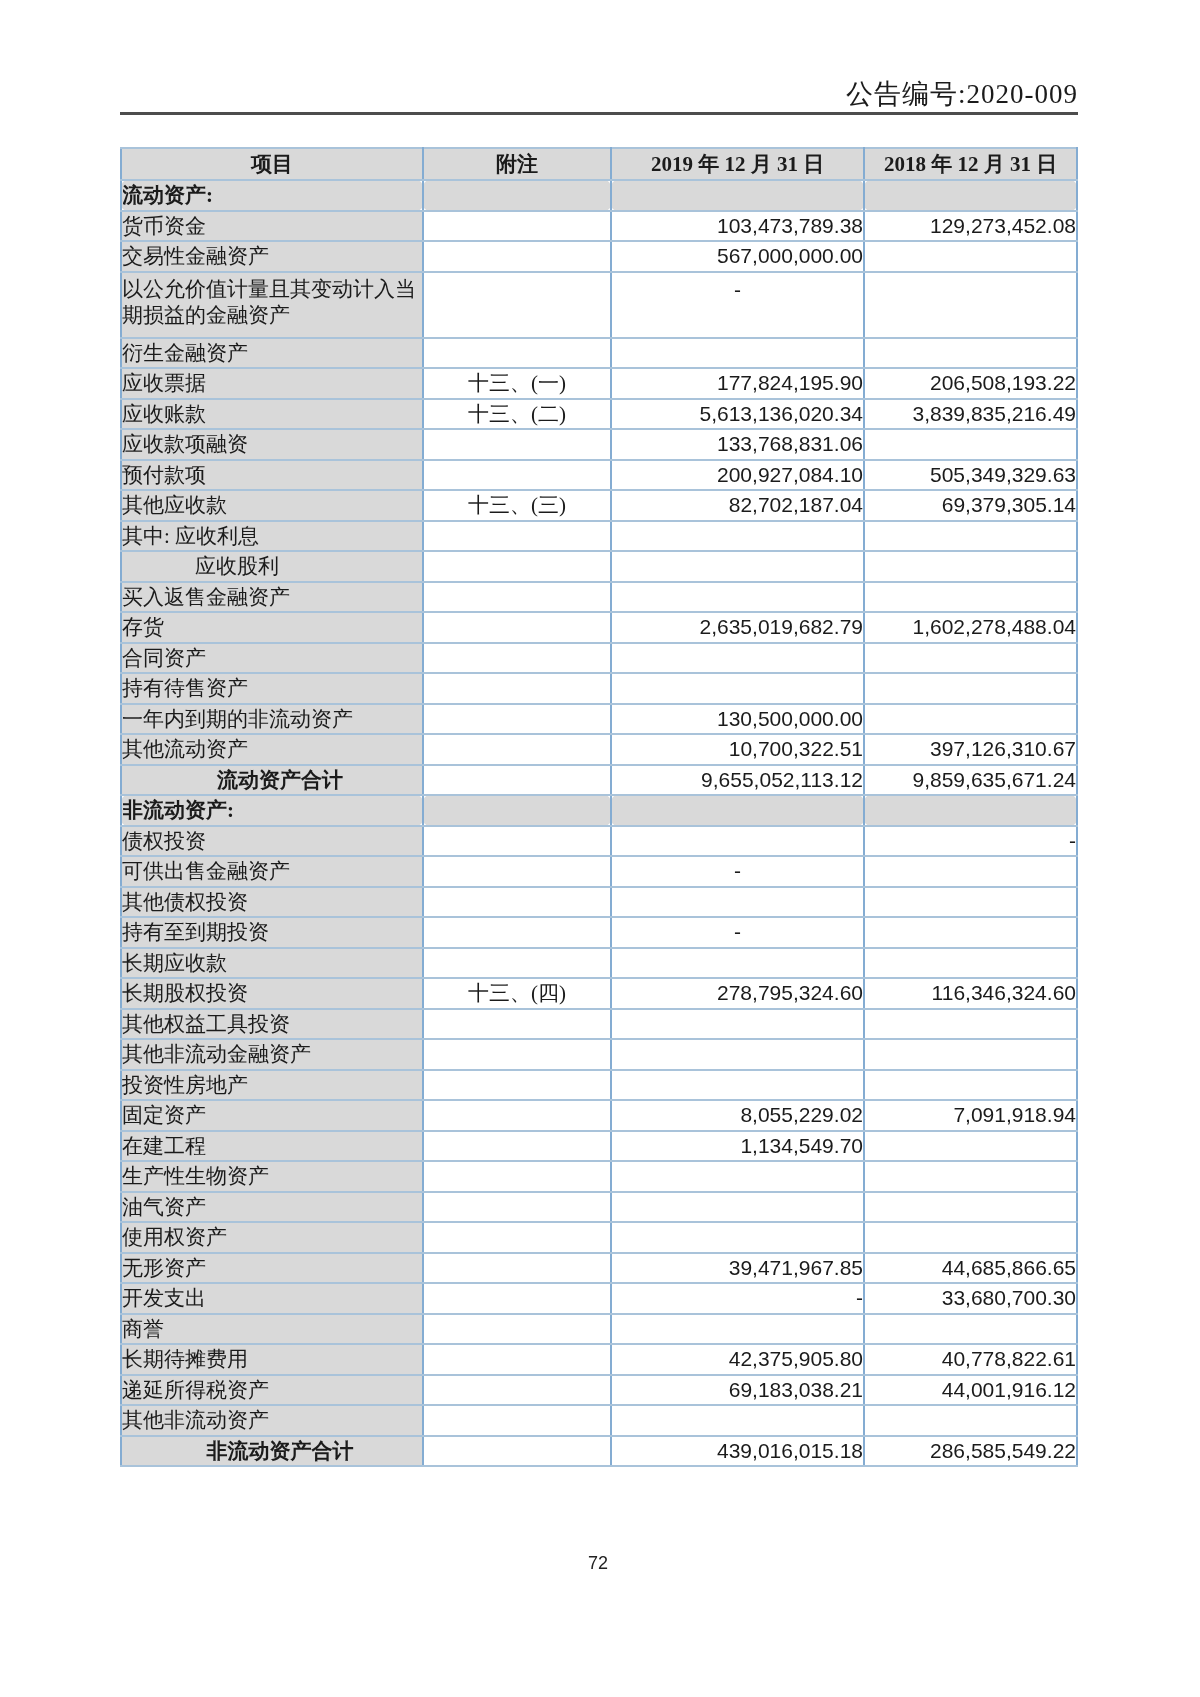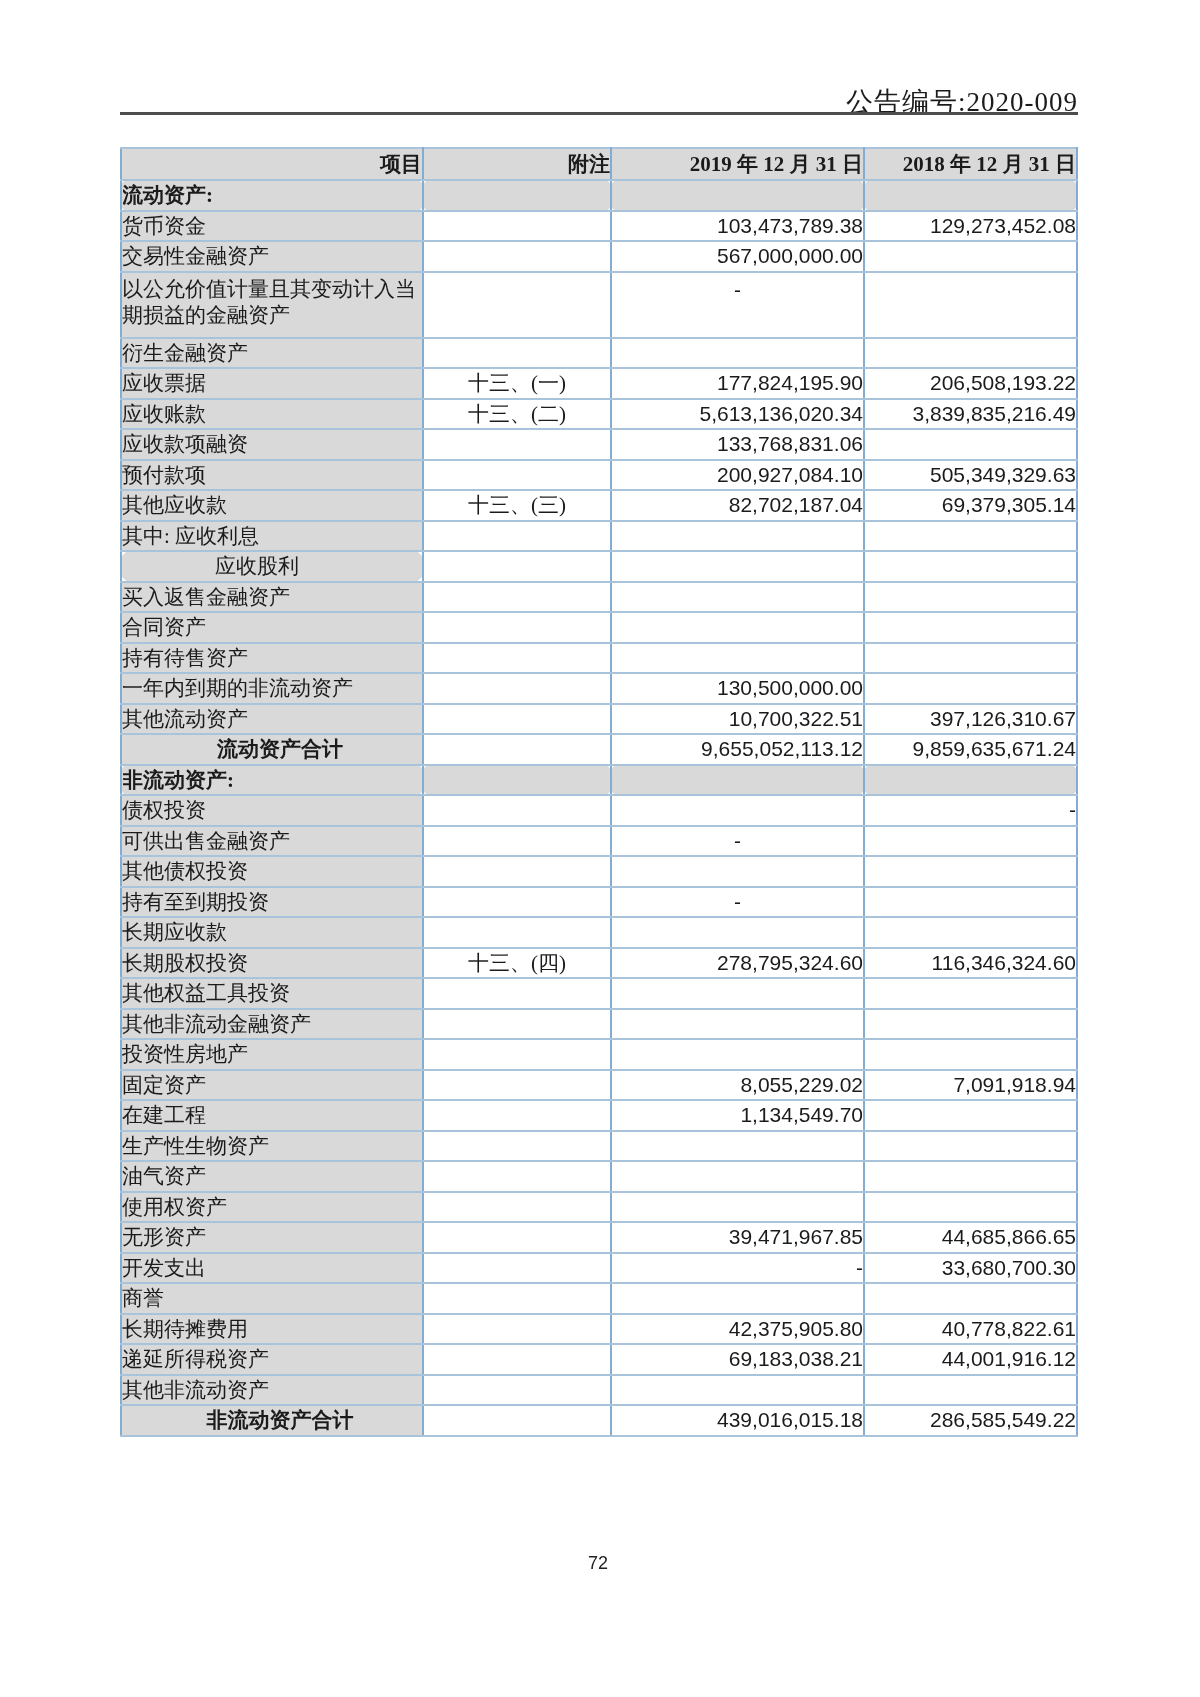--- a/index.html
+++ b/index.html
@@ -10,21 +10,21 @@
   body {
     position: relative;
     width: 1200px;
     height: 1697px;
     font-family: "Liberation Serif", "DejaVu Serif", serif;
     color: #1b1b1b;
     overflow: hidden;
   }
   .notice-number {
     position: absolute;
-    top: 84px;
+    top: 76px;
     right: 122px;
     font-size: 27px;
     letter-spacing: 1px;
     white-space: nowrap;
   }
   .header-rule {
     position: absolute;
     top: 112px;
     left: 120px;
     width: 958px;
@@ -44,21 +44,21 @@
     border-top-color: #a9c3da;
     border-bottom-color: #a9c3da;
     padding: 0;
     overflow: hidden;
   }
   .balance-table th {
     background: #d9d9d9;
     font-weight: bold;
     font-size: 21px;
     height: 30px;
-    text-align: right;
+    text-align: center;
     white-space: nowrap;
   }
   .balance-table td {
     font-size: 21px;
     height: 28.5px;
     vertical-align: middle;
     background: #ffffff;
   }
   .cell-item {
     background: #d9d9d9 !important;
@@ -99,22 +99,21 @@
     padding-top: 3px;
     text-align: justify;
     text-justify: inter-ideograph;
     padding-right: 6px;
   }
   tr.row-tall .cell-num {
     padding-top: 3px;
     line-height: 28px;
   }
   .cell-item.indent-1 {
-    padding-left: 93px;
-    border-radius: 10px;
+    padding-left: 73px;
   }
   .page-number {
     position: absolute;
     top: 1553px;
     left: 120px;
     width: 956px;
     text-align: center;
     font-family: "Liberation Sans", "DejaVu Sans", sans-serif;
     font-size: 18px;
     color: #222;
@@ -215,20 +214,26 @@
         <td class="cell-num"></td>
         <td class="cell-num"></td>
       </tr>
       <tr class="row-item">
         <td class="cell-item">买入返售金融资产</td>
         <td class="cell-note"></td>
         <td class="cell-num"></td>
         <td class="cell-num"></td>
       </tr>
       <tr class="row-item">
+        <td class="cell-item">存货</td>
+        <td class="cell-note"></td>
+        <td class="cell-num">2,635,019,682.79</td>
+        <td class="cell-num">1,602,278,488.04</td>
+      </tr>
+      <tr class="row-item">
         <td class="cell-item">合同资产</td>
         <td class="cell-note"></td>
         <td class="cell-num"></td>
         <td class="cell-num"></td>
       </tr>
       <tr class="row-item">
         <td class="cell-item">持有待售资产</td>
         <td class="cell-note"></td>
         <td class="cell-num"></td>
         <td class="cell-num"></td>

